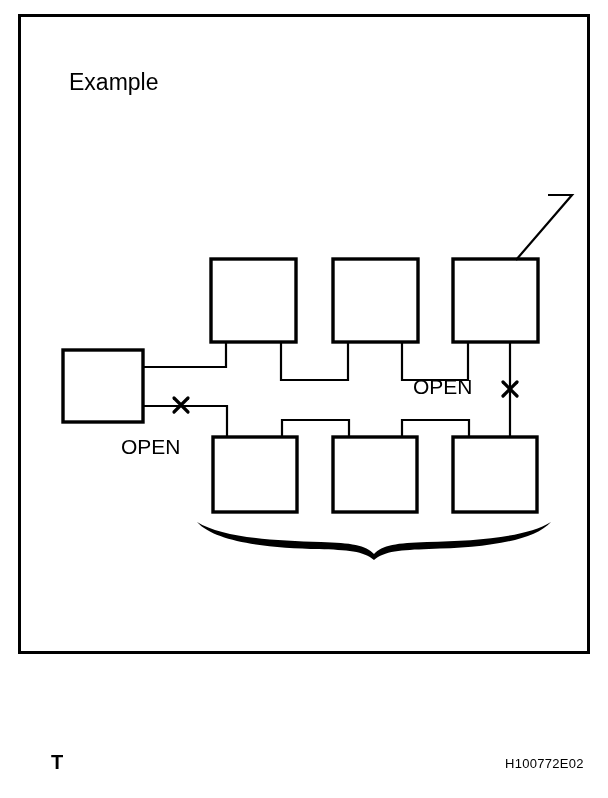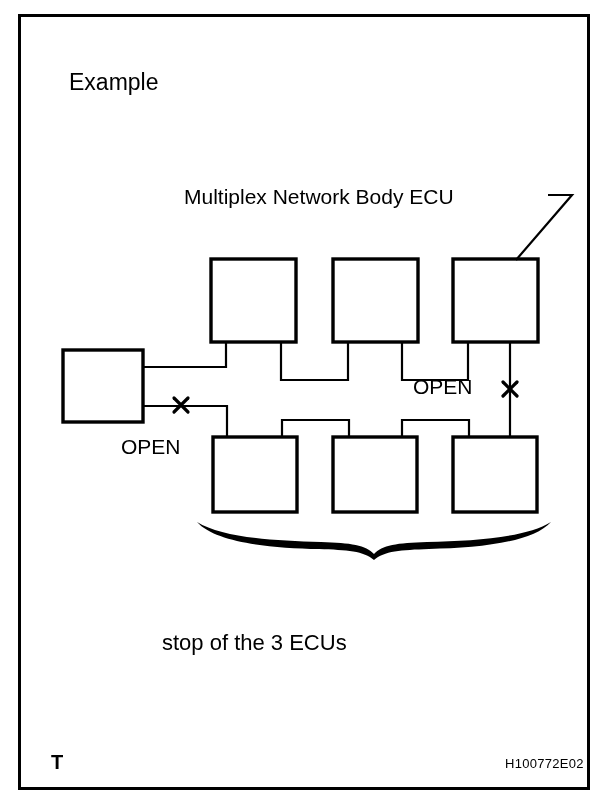--- a/index.html
+++ b/index.html
@@ -1,18 +1,18 @@
 <!DOCTYPE html>
 <html><head>
 <meta charset="utf-8">
 <style>
   html,body{margin:0;padding:0;background:#ffffff;}
   body{width:608px;height:798px;position:relative;overflow:hidden;
        font-family:"Liberation Sans",sans-serif;color:#000;}
-  #frame{position:absolute;left:18px;top:14px;width:572px;height:776px;
+  #frame{position:absolute;left:18px;top:14px;width:572px;height:640px;
          border:3px solid #000;box-sizing:border-box;background:#fff;}
   .txt{position:absolute;white-space:pre;color:#000;}
   #example-label{left:48px;top:52px;font-size:23px;}
   #ecu-label{left:163px;top:168px;font-size:21px;}
   #open-left{left:100px;top:418px;font-size:21px;}
   #open-right{left:392px;top:358px;font-size:21px;}
   #caption{left:141px;top:548px;font-size:22px;line-height:31px;}
   #corner-t{left:30px;top:734px;font-size:20px;font-weight:bold;}
   #fig-code{left:484px;top:739px;font-size:13px;letter-spacing:.3px;}
   svg#art{position:absolute;left:0;top:0;width:608px;height:798px;}
@@ -70,27 +70,25 @@
              C 361 528, 376 526, 406 525
              C 456 524, 506 520, 530 505
              C 512 525, 460 531, 408 532
              C 380 533, 363 534, 353 543
              C 343 534, 326 533, 298 532
              C 246 531, 194 525, 176 505 Z"></path>
   </svg>
 
   <div class="txt" id="example-label">Example</div>
 
-  <div class="txt" id="ecu-label">Multiplex Network Body ECU</div>
 
   <div class="txt" id="open-left">OPEN</div>
 
   <div class="txt" id="open-right">OPEN</div>
 
   <div id="caption" class="txt">
-    <div>stop of the 3 ECUs</div>
   </div>
 
   <div class="txt" id="corner-t">T</div>
 
   <div class="txt" id="fig-code">H100772E02</div>
 
 </div>
 
 </body></html>

